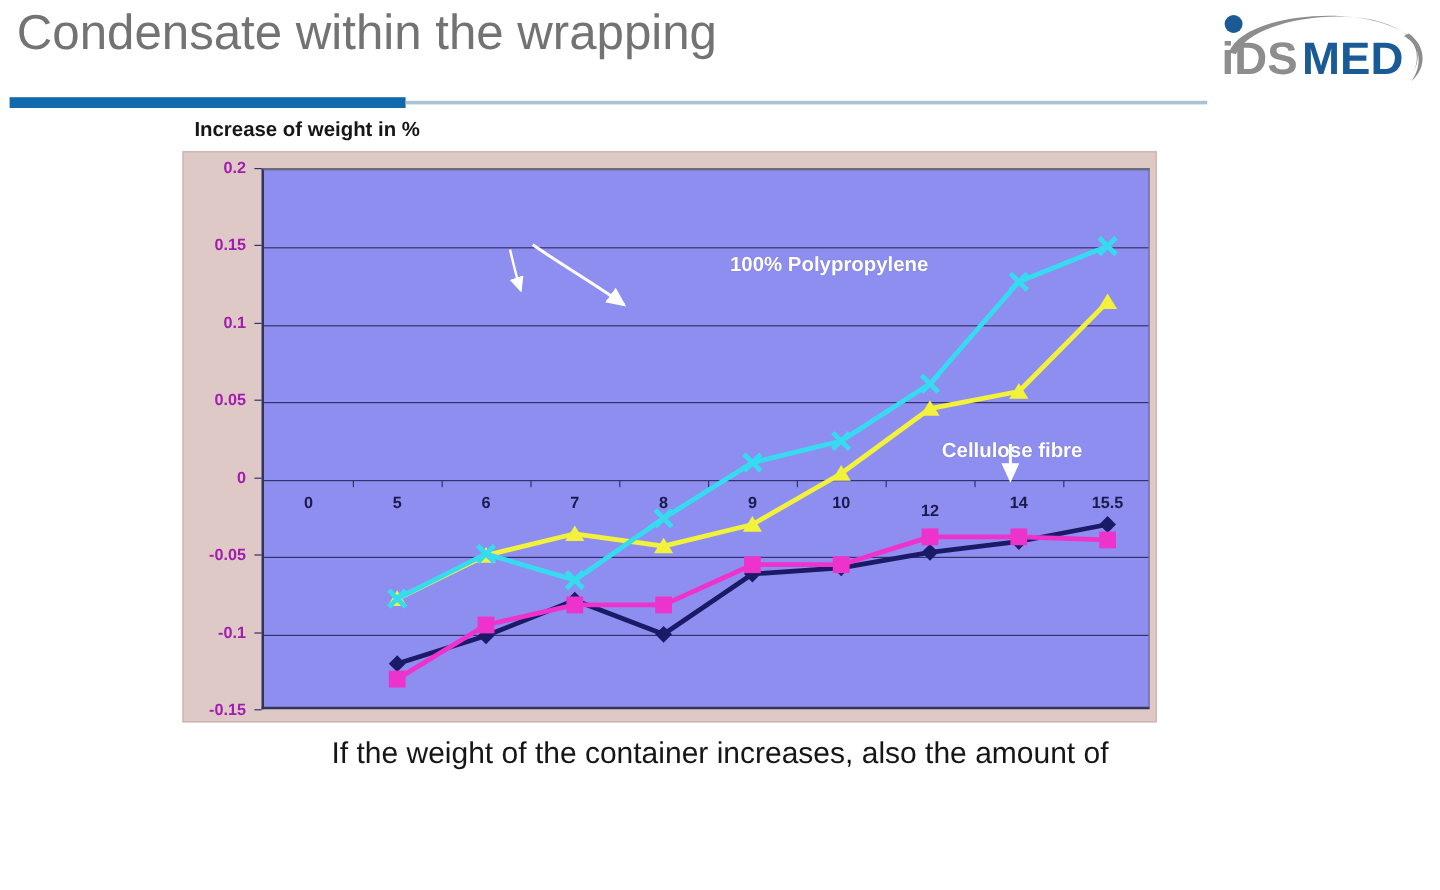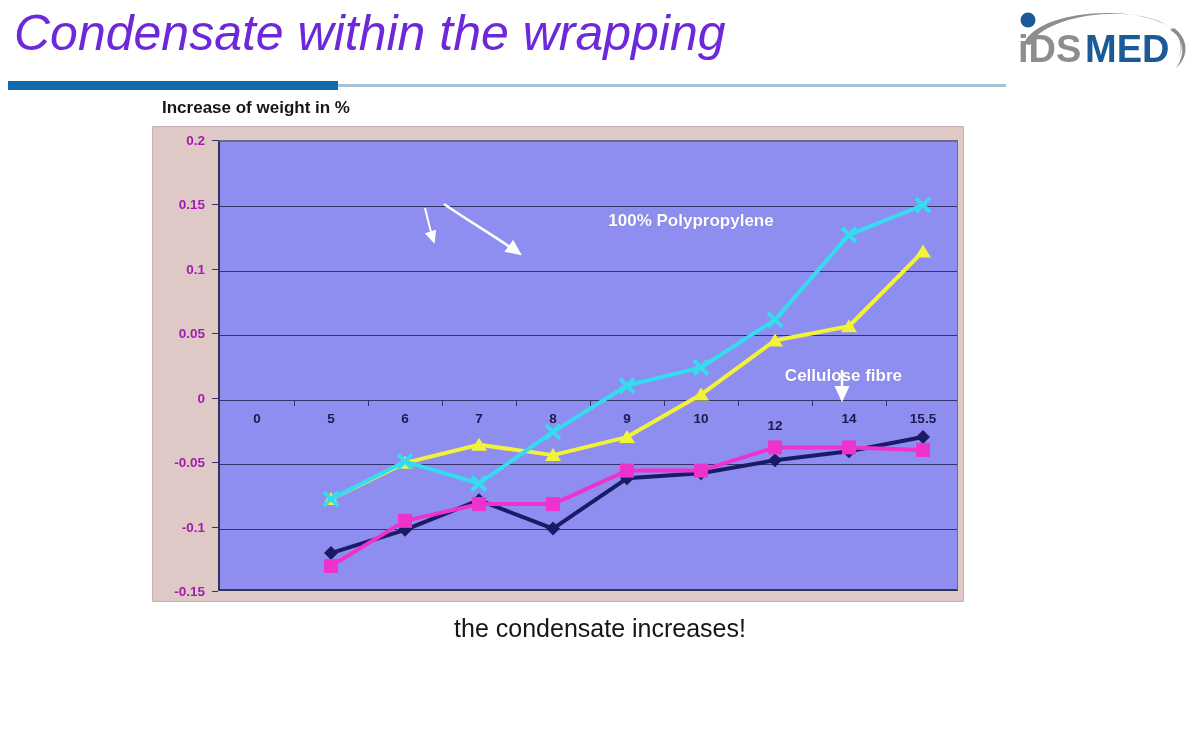--- a/index.html
+++ b/index.html
@@ -4,22 +4,22 @@
 <style>
   html,body{margin:0;padding:0;}
   body{
     width:1200px;height:742px;background:#ffffff;
     font-family:"Liberation Sans", sans-serif;
     overflow:hidden;position:relative;
   }
   
   #slide-title{
     position:absolute;left:14px;top:4px;
-    font-size:50px;font-weight:400;color:#6d28d9;
-    letter-spacing:0px;white-space:nowrap;font-style:italic;
+    font-size:41px;font-weight:400;color:#737373;
+    letter-spacing:0px;white-space:nowrap;
   }
   #divider{position:absolute;left:8px;top:81px;width:998px;height:9px;}
   #divider-accent{position:absolute;left:0;top:0;width:330px;height:9px;background:#1269ab;}
   #divider-line{position:absolute;left:330px;top:3px;width:668px;height:3px;background:#a8c4d4;}
 
   
   #logo{position:absolute;left:1006px;top:4px;width:186px;height:70px;}
   #logo svg{display:block;}
 
   
@@ -185,14 +185,14 @@
       <div class="ytick-label" style="top: 335.143px; right: 758px;">-0.05</div>
       <div class="ytick-mark" style="top: 335.143px; left: 59px;"></div>
       <div class="ytick-label" style="top: 399.571px; right: 758px; text-align: right;">-0.1</div>
       <div class="ytick-mark" style="top: 399.571px; left: 59px;"></div>
       <div class="ytick-label" style="top: 464px; right: 758px;">-0.15</div>
       <div class="ytick-mark" style="top: 464px; left: 59px;"></div>
     </div>
 </div>
 
 <div id="caption">
-  <div>the condensate increases!</div>
+  <div>If the weight of the container increases, also the amount of</div>
 </div>
 
 </body></html>

